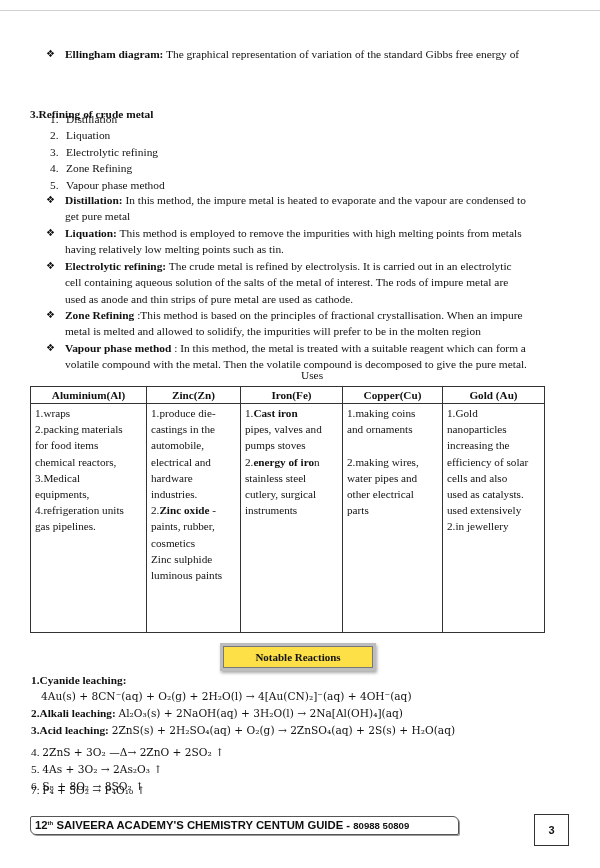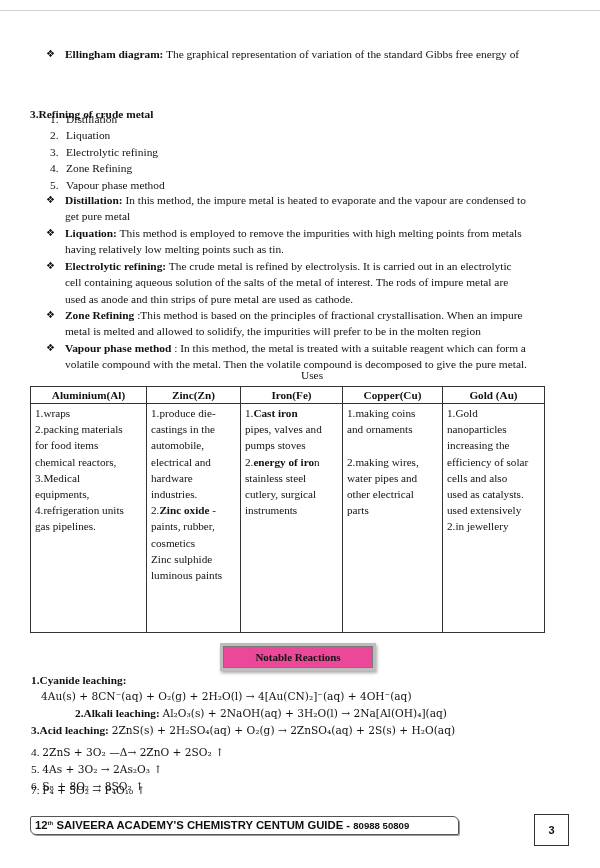--- a/index.html
+++ b/index.html
@@ -24,21 +24,21 @@
     border-collapse: collapse; table-layout: fixed;
     font-size: 11.2px;
   }
   table.uses-table th, table.uses-table td { border: 1px solid #333; padding: 1px 4px; vertical-align: top; }
   table.uses-table th { font-weight: bold; text-align: center; height: 14px; line-height: 14px; margin-left: 33px; }
   table.uses-table td { line-height: 16.2px; }
   table.uses-table td div { white-space: nowrap; }
   .notable {
     position: absolute; left: 223px; top: 646px; width: 148px; height: 20px;
     border: 1px solid #777; box-shadow: 0 0 0 3px #bdbdbd, 1px 2px 3px 3px #a9a9a9;
-    background: #ec4899; text-align: center; line-height: 20px; font-weight: bold; font-size: 11px;
+    background: #fde047; text-align: center; line-height: 20px; font-weight: bold; font-size: 11px;
   }
   .rx { position: absolute; left: 31px; line-height: 16.4px; font-size: 11.3px; white-space: nowrap; }
   .rx .eq { font-family: "DejaVu Serif", serif; font-size: 10.6px; }
   sup { font-size: 7px; vertical-align: 4px; line-height: 0; }
   .footer-box {
     position: absolute; left: 30px; top: 816px; width: 423px; height: 17px;
     border: 1px solid #555; border-radius: 2px 6px 2px 6px;
     font-family: "Liberation Sans", "DejaVu Sans", sans-serif; font-weight: bold; font-size: 11.3px;
     line-height: 17px; padding-left: 4px; white-space: nowrap;
     box-shadow: 1px 1px 0 #999;
@@ -166,21 +166,21 @@
   </tr>
 </tbody>
   </table>
 
 <div class="notable">Notable Reactions</div>
 
 <div class="rx" style="top:672px;">
   <b>1.Cyanide  leaching:</b><br>
   <span class="eq" style="margin-left:10px;">4Au(s) + 8CN⁻(aq) + O₂(g) + 2H₂O(l) → 4[Au(CN)₂]⁻(aq) + 4OH⁻(aq)</span>
 </div>
-<div class="rx" style="top:705px;margin-left:44px;">
+<div class="rx" style="top:705px;">
   <b>2.Alkali leaching:</b> <span class="eq">Al₂O₃(s) + 2NaOH(aq) + 3H₂O(l) → 2Na[Al(OH)₄](aq)</span>
 </div>
 <div class="rx" style="top:722px;">
   <b>3.Acid leaching:</b> <span class="eq">2ZnS(s) + 2H₂SO₄(aq) + O₂(g) → 2ZnSO₄(aq) + 2S(s) + H₂O(aq)</span>
 </div>
 <div class="rx" style="top:744px;">
   <span>4.</span> <span class="eq">2ZnS + 3O₂ —Δ→ 2ZnO + 2SO₂ ↑</span>
 </div>
 <div class="rx" style="top:761px;">
   <span>5.</span> <span class="eq">4As + 3O₂ → 2As₂O₃ ↑</span>

